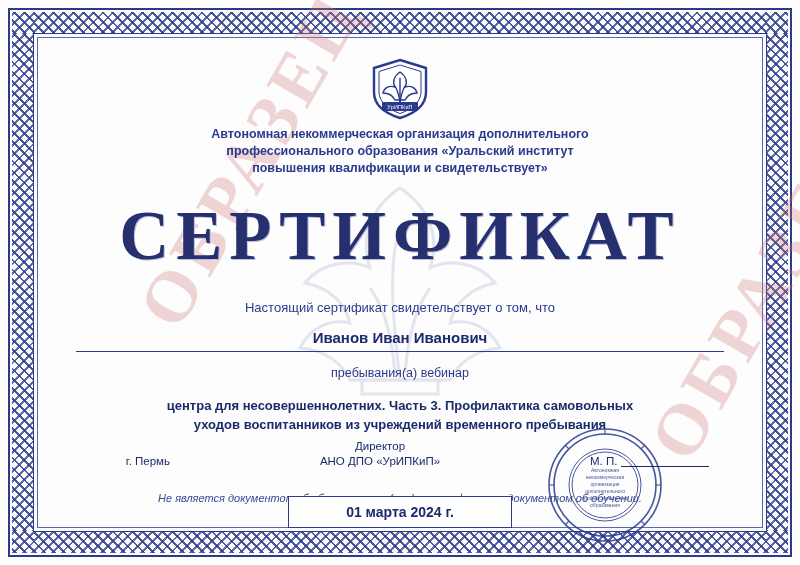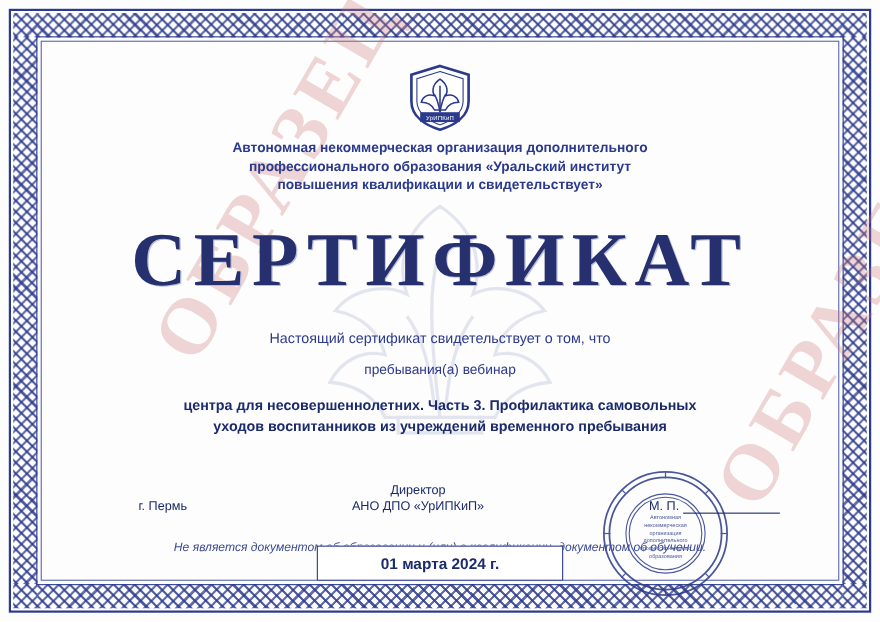--- a/index.html
+++ b/index.html
@@ -279,20 +279,24 @@
     <div class="org-lines">
       <div>Автономная некоммерческая организация дополнительного</div>
       <div>профессионального образования «Уральский институт</div>
       <div>повышения квалификации и свидетельствует»</div>
     </div>
 
     <div class="title">СЕРТИФИКАТ</div>
 
     <div class="subtitle">Настоящий сертификат свидетельствует о том, что</div>
 
+    <div class="name-block">
+      <div class="name-text">Иванов Иван Иванович</div>
+      <div class="name-rule"></div>
+    </div>
 
     <div class="attended">пребывания(а) вебинар</div>
 
     <div class="course">
       <div>центра для несовершеннолетних. Часть 3. Профилактика самовольных</div>
       <div>уходов воспитанников из учреждений временного пребывания</div>
     </div>
 
     <div class="stamp">
       <svg width="118" height="118" viewBox="0 0 118 118" xmlns="http://www.w3.org/2000/svg">

